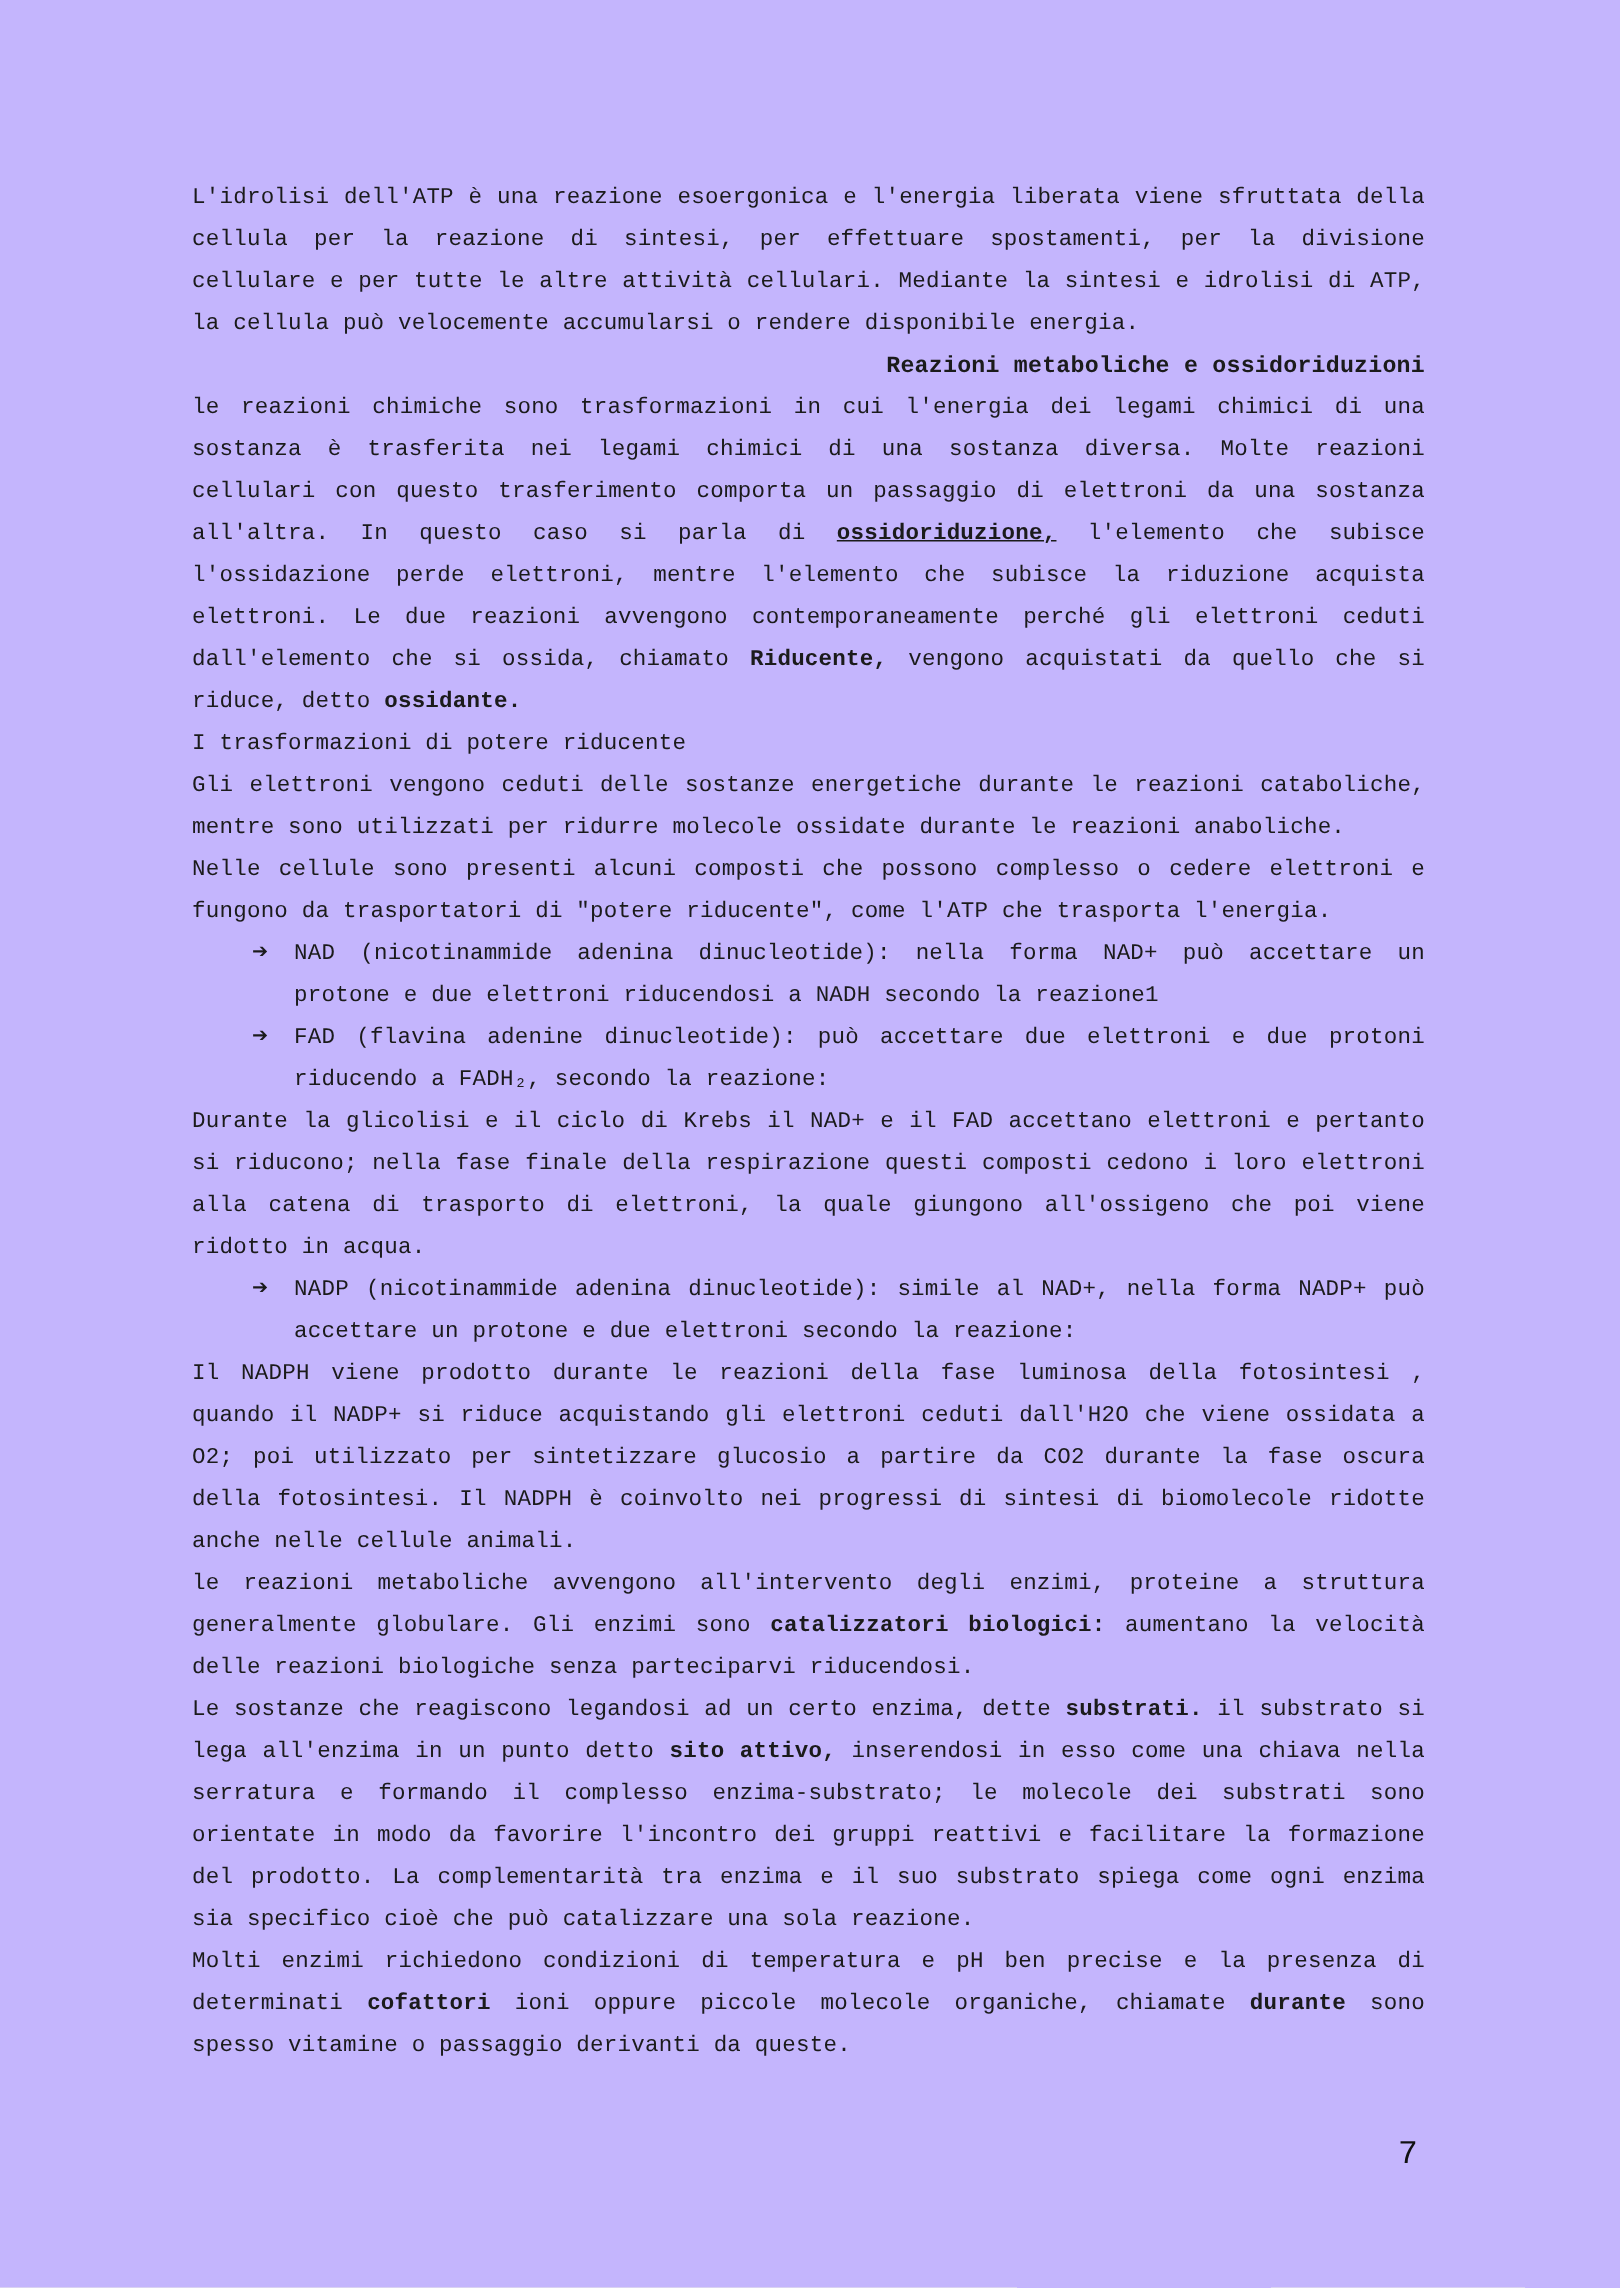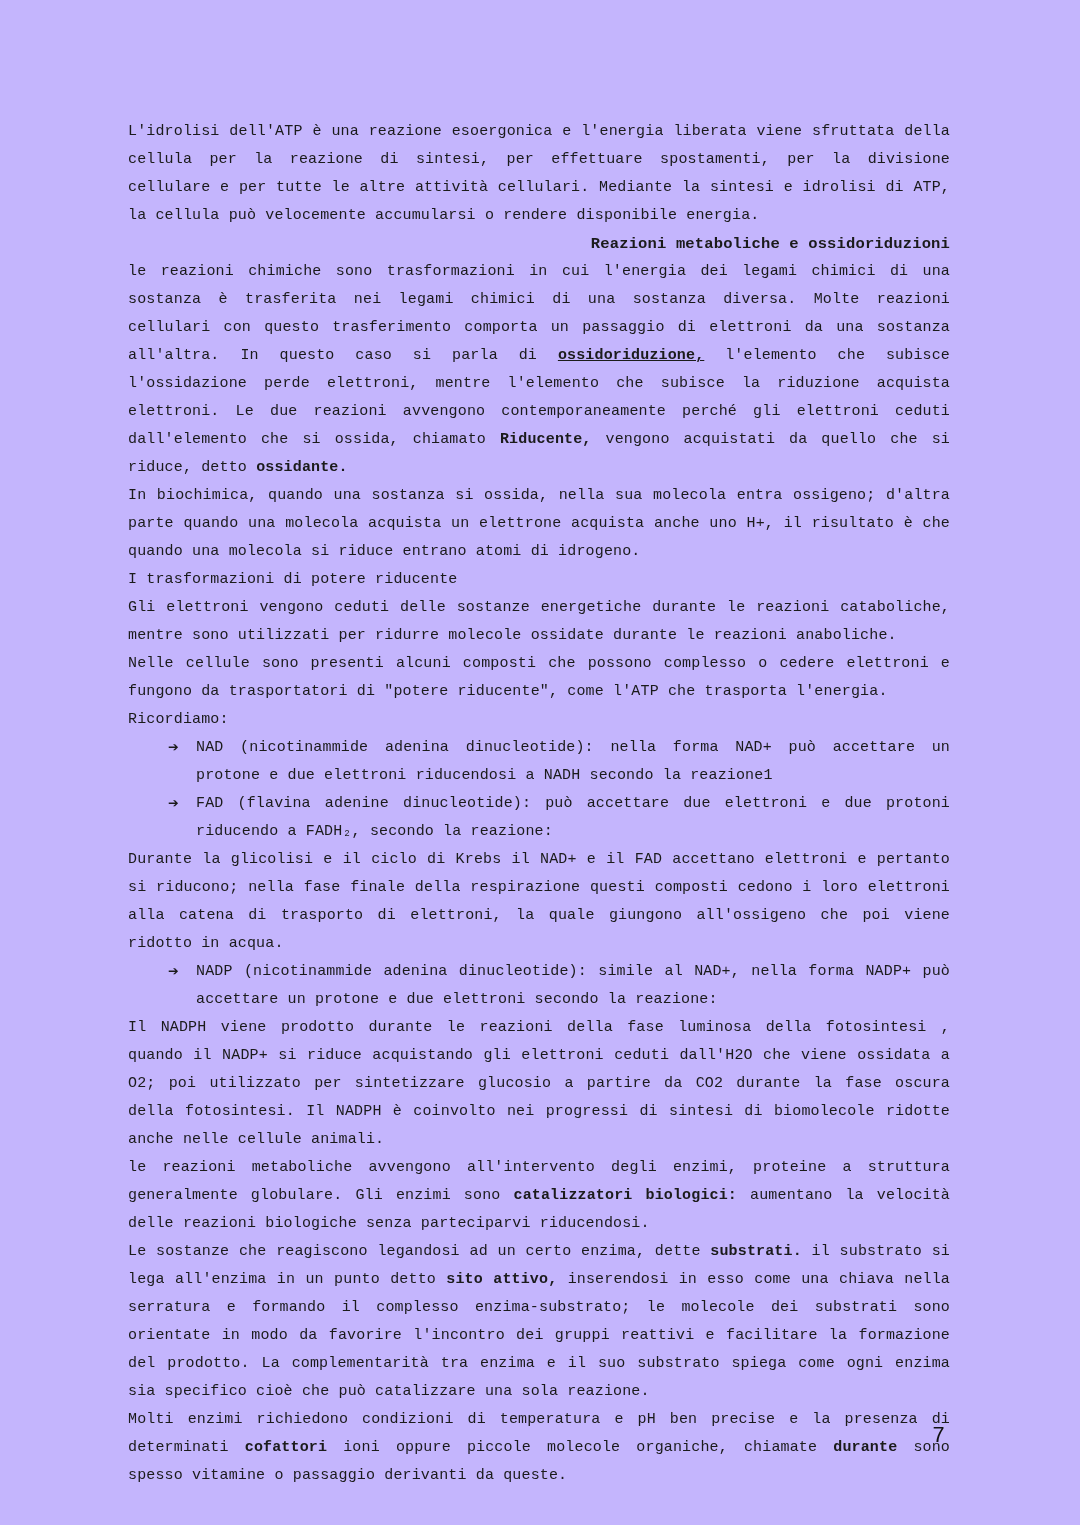--- a/index.html
+++ b/index.html
@@ -65,30 +65,28 @@
 <body>
 
 <div class="page">
 
   <p class="para mb-12">L'idrolisi dell'ATP è una reazione esoergonica e l'energia liberata viene sfruttata della cellula per la reazione di sintesi, per effettuare spostamenti, per la divisione cellulare e per tutte le altre attività cellulari. Mediante la sintesi e idrolisi di ATP, la cellula può velocemente accumularsi o rendere disponibile energia.</p>
 
   <h3 class="heading">Reazioni metaboliche e ossidoriduzioni</h3>
 
   <p class="para"><span>le reazioni chimiche sono trasformazioni in cui l'energia dei legami chimici di una sostanza è trasferita nei legami chimici di una sostanza diversa. Molte reazioni cellulari con questo trasferimento comporta un passaggio di elettroni da una sostanza all'altra. In questo caso si parla di </span><span class="b u">ossidoriduzione,</span><span> l'elemento che subisce l'ossidazione perde elettroni, mentre l'elemento che subisce la riduzione acquista elettroni. Le due reazioni avvengono contemporaneamente perché gli elettroni ceduti dall'elemento che si ossida, chiamato </span><span class="b">Riducente,</span><span> vengono acquistati da quello che si riduce, detto </span><span class="b">ossidante.</span></p>
 
-  <p class="para">In biochimica, quando una sostanza si ossida, nella sua molecola entra ossigeno; d'altra parte quando una molecola acquista un elettrone acquista anche uno H+, il risultato è che quando una molecola si riduce entrano atomi di idrogeno.</p>
 
 
   <p class="para">I trasformazioni di potere riducente</p>
 
   <p class="para">Gli elettroni vengono ceduti delle sostanze energetiche durante le reazioni cataboliche, mentre sono utilizzati per ridurre molecole ossidate durante le reazioni anaboliche.</p>
 
   <p class="para">Nelle cellule sono presenti alcuni composti che possono complesso o cedere elettroni e fungono da trasportatori di "potere riducente", come l'ATP che trasporta l'energia.</p>
 
-  <p class="para">Ricordiamo:</p>
 
   <div class="bullet mb-50">
     <span class="arrow">➔</span>
     <span class="btext">NAD (nicotinammide adenina dinucleotide): nella forma NAD+ può accettare un protone e due elettroni riducendosi a NADH secondo la reazione1</span>
   </div>
 
   <div class="bullet mb-56">
     <span class="arrow">➔</span>
     <span class="btext">FAD (flavina adenine dinucleotide): può accettare due elettroni e due protoni riducendo a FADH₂, secondo la reazione:</span>
   </div>

